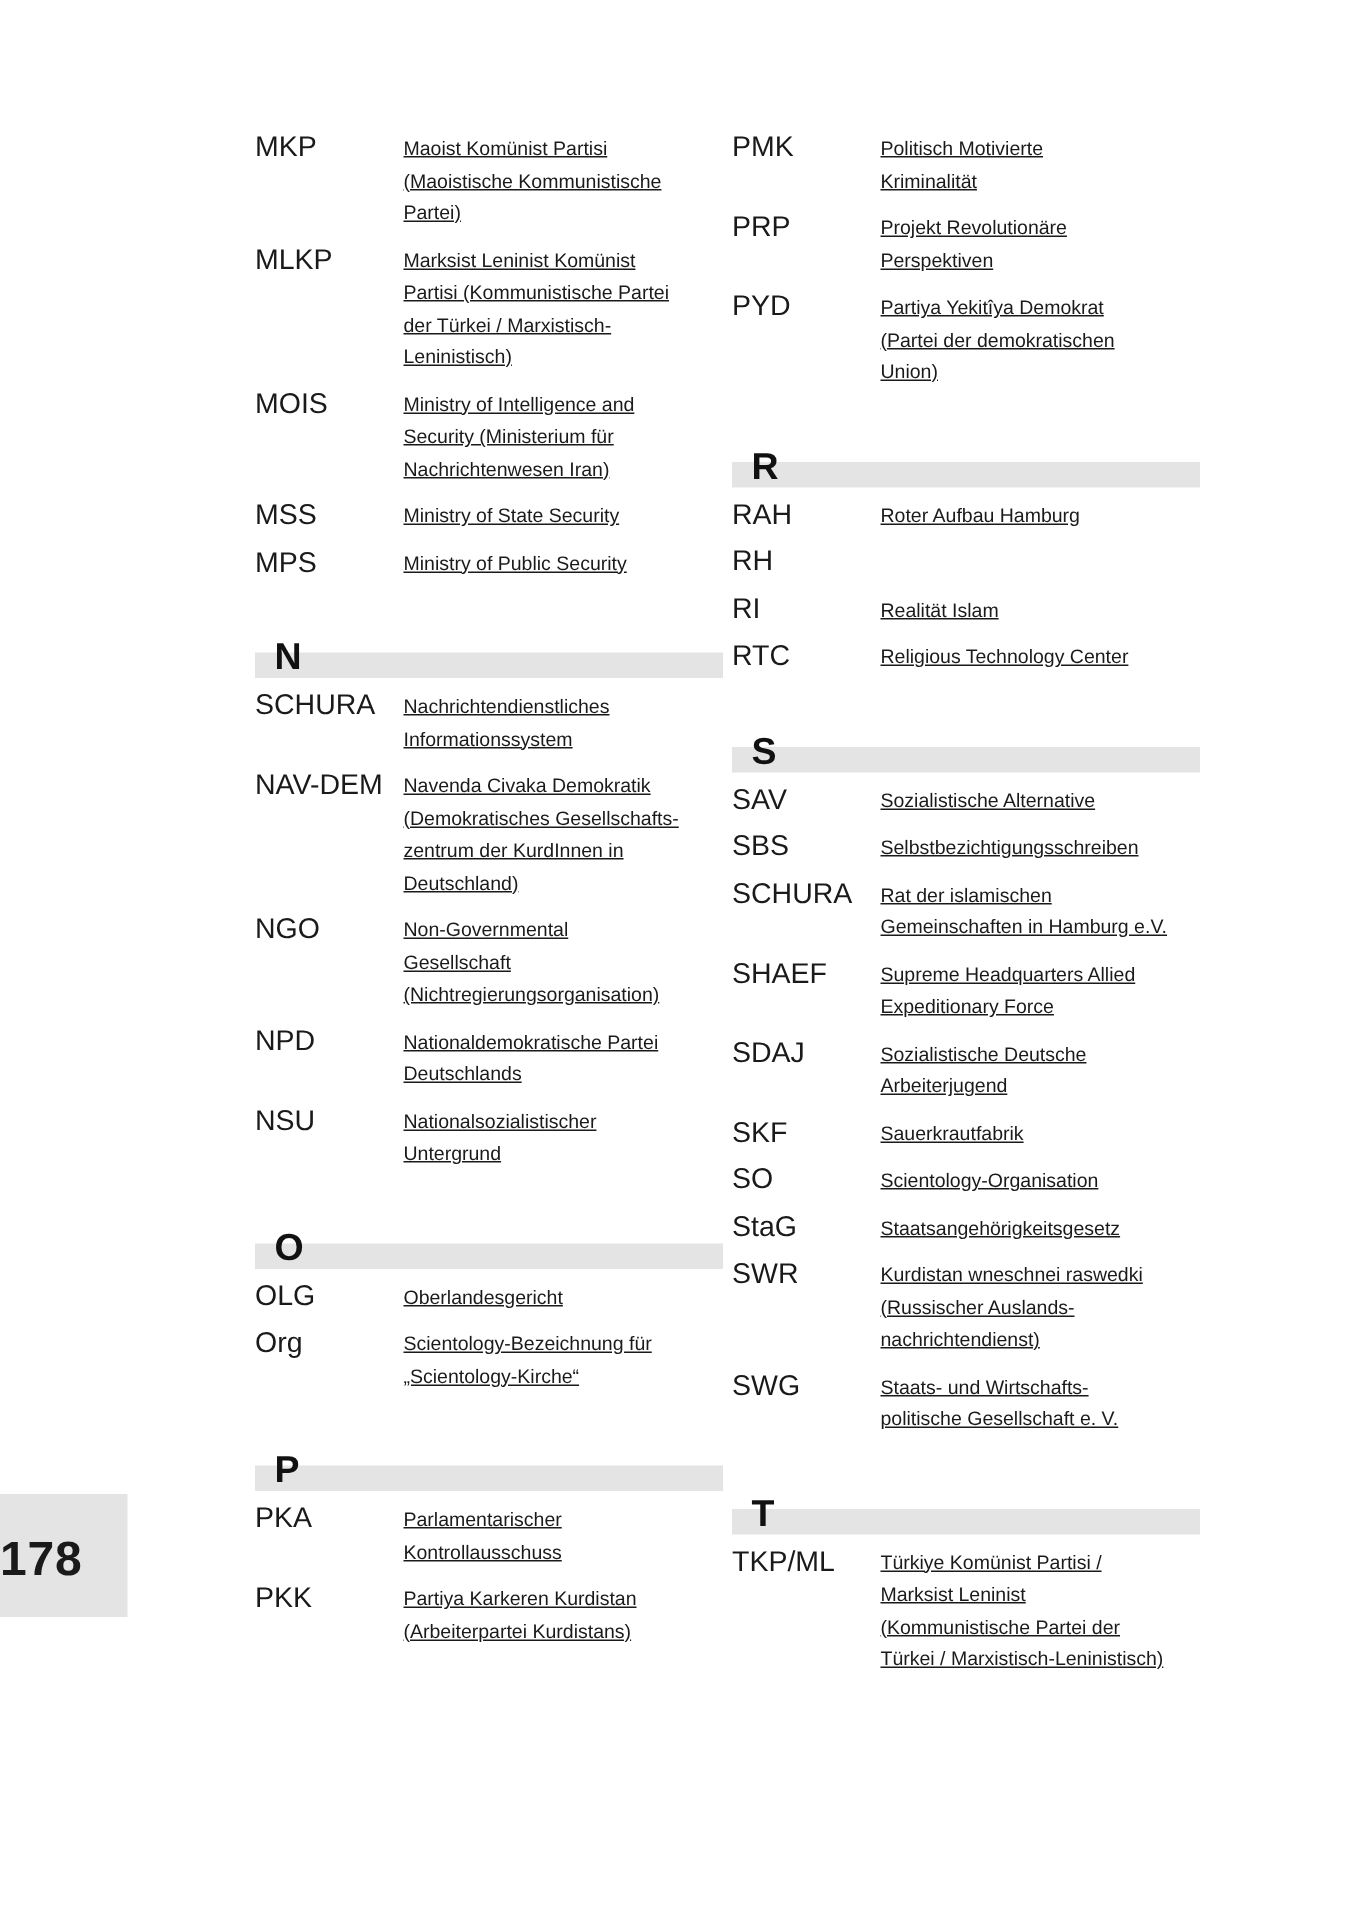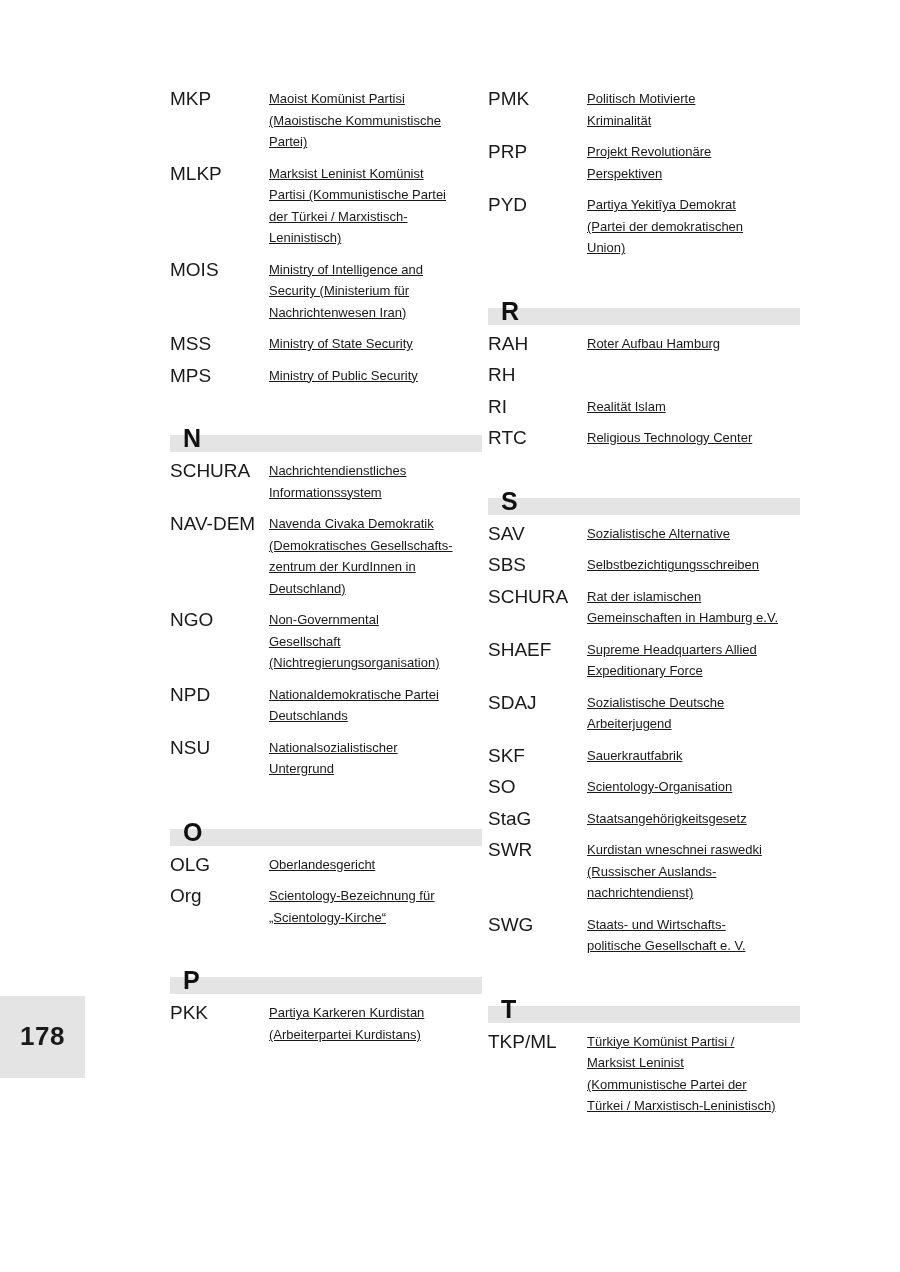--- a/index.html
+++ b/index.html
@@ -33,22 +33,22 @@
     top: 996px;
     width: 85px;
     height: 82px;
     background: #e4e4e4;
   }
   .folio-number {
     position: absolute;
     left: 0;
     top: 1021px;
     width: 85px;
-    text-align: center;
-    font-size: 26px;
+    text-align: left;
+    font-size: 32px;
     font-weight: bold;
     letter-spacing: 0.5px;
     color: #1a1a1a;
   }
 
   
   .column {
     position: absolute;
     top: 88px;
     width: 312px;
@@ -194,20 +194,25 @@
           <div class="def">Scientology-Bezeichnung für
 „Scientology-Kirche“</div>
         </div>
       </div>
       <div class="section-header">
         <div class="bar"></div>
         <div class="letter">P</div>
       </div>
       <div class="entry-group spacer-top">
         <div class="entry">
+          <div class="abbr">PKA</div>
+          <div class="def">Parlamentarischer
+Kontrollausschuss</div>
+        </div>
+        <div class="entry">
           <div class="abbr">PKK</div>
           <div class="def">Partiya Karkeren Kurdistan
 (Arbeiterpartei Kurdistans)</div>
         </div>
       </div>
     </div>
   <div class="column right" id="col-right">
       <div class="entry-group">
         <div class="entry">
           <div class="abbr">PMK</div>

